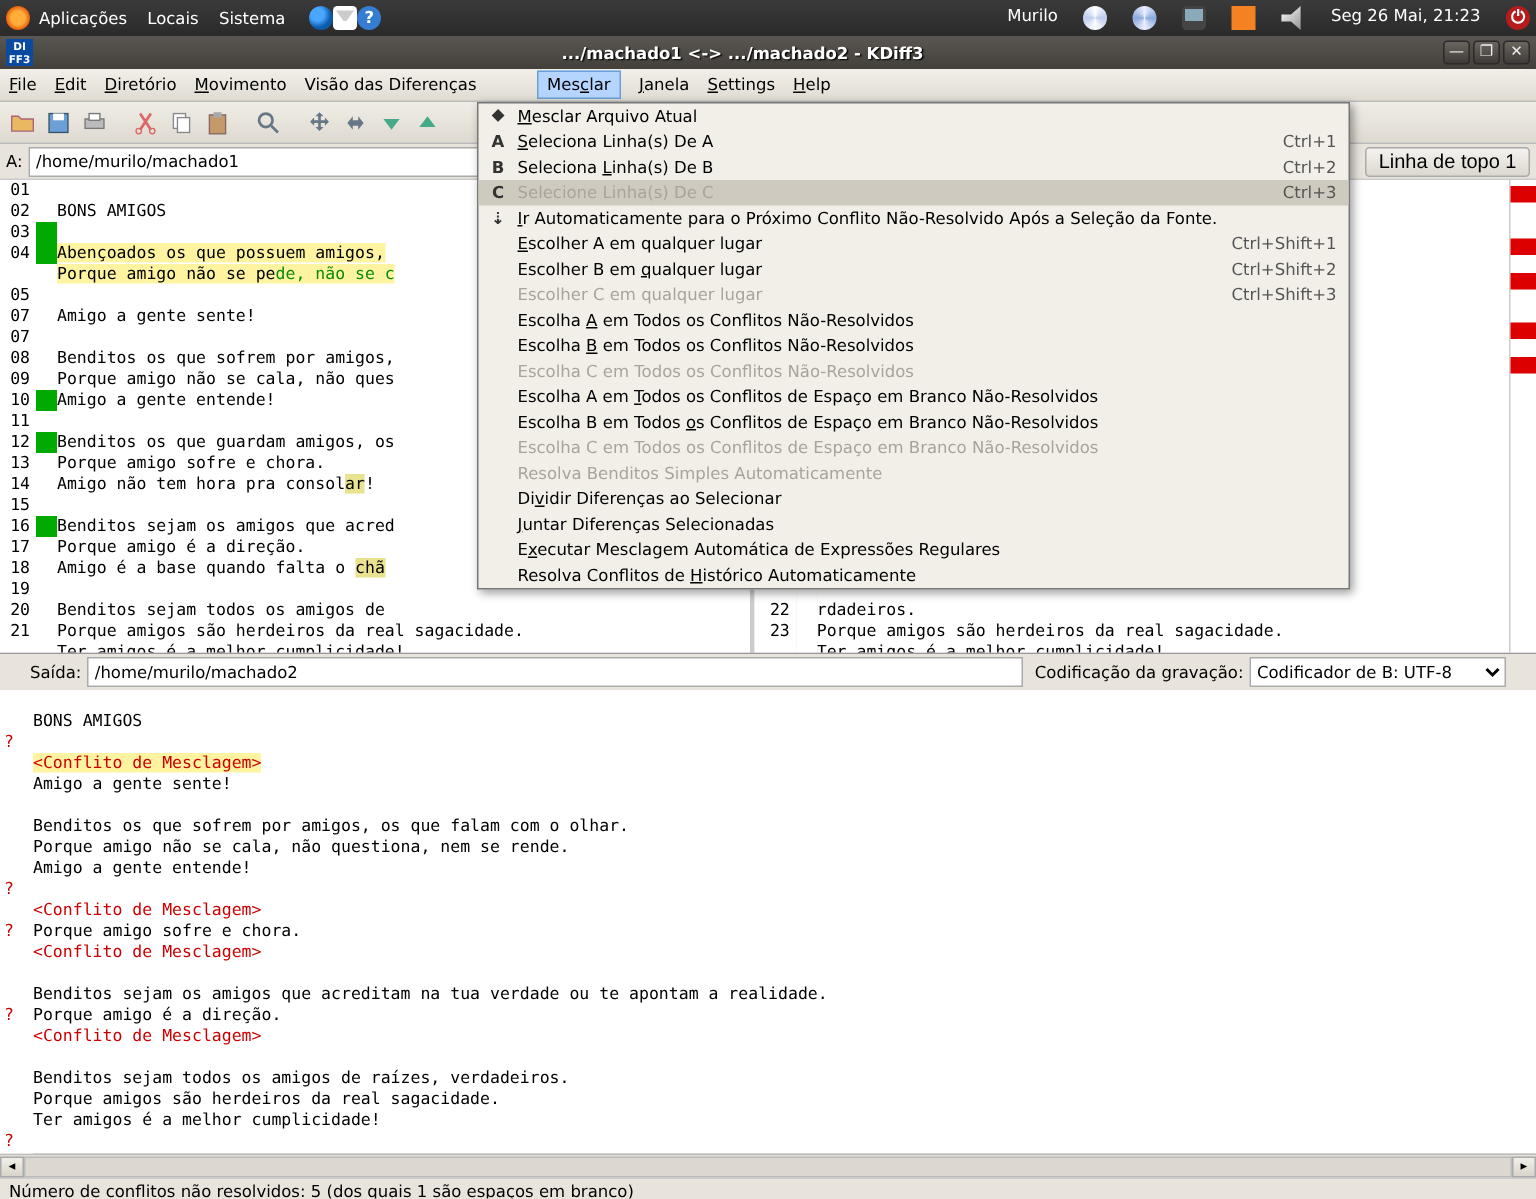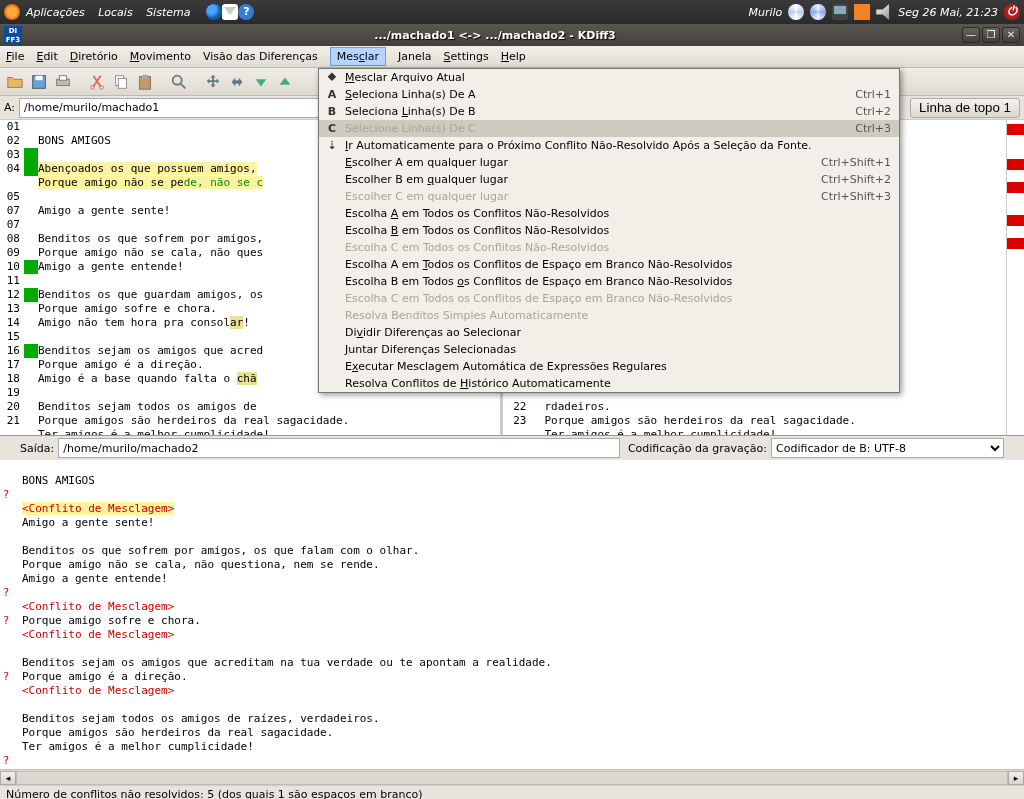--- a/index.html
+++ b/index.html
@@ -1,38 +1,38 @@
 <!DOCTYPE html>
 <html><head>
 <meta charset="utf-8">
 <style>
 * { margin: 0; padding: 0; box-sizing: border-box; }
 body { font-family: "DejaVu Sans", sans-serif; font-size: 11px; background: #e8e4dc; width: 1024px; height: 799px; overflow: hidden; }
 .top-panel { height: 24px; background: linear-gradient(#3a3a3a,#2a2a2a); color: #fff; display: flex; align-items: center; padding: 0 4px; }
 .top-panel .ubuntu { width:16px; height:16px; background: radial-gradient(circle at 50% 50%, #ffae3a 40%, #e85d0b 70%); border-radius:50%; margin-right:6px; }
-.top-panel .menu > span { margin-right: 10px; font-style: italic; }
-.top-panel .right { margin-left:auto; display:flex; align-items:center; gap:6px;font-style:italic;}
+.top-panel .menu > span { margin-right: 10px; }
+.top-panel .right { margin-left:auto; display:flex; gap:17px;}
 .top-panel .icon { width:16px; height:16px; display:inline-block; }
 .ff { background: radial-gradient(circle at 35% 35%, #4aa5ff 30%, #0a5baa 60%); border-radius:50%; }
 .mail { background:#fff; border-radius:3px; position:relative;}
 .mail:after{content:"";position:absolute;left:2px;right:2px;top:3px;border-top:7px solid #ccc;border-left:5px solid transparent;border-right:5px solid transparent;height:0;}
 .help { background:#347dd0; border-radius:50%; color:#fff; text-align:center; line-height:16px; font-weight:bold; font-size:11px;}
 .orange-sq { background:#f58220; }
 .lcd { background:#444; border-radius:3px; position:relative;}
 .lcd:after{content:"";position:absolute;left:2px;top:2px;right:2px;height:8px;background:#8ab;}
 .disc { background: conic-gradient(#fff,#bce,#fff,#bce,#fff); border-radius:50%;}
 .power { background:#b71c1c; border-radius:50%; color:#fff; text-align:center; line-height:14px; font-size:12px; font-weight:bold;}
 .titlebar { height:22px; background: linear-gradient(#5a5651,#433f3a); color:#fff; display:flex; align-items:center; padding:0 4px;}
 .titlebar .kicon { width:18px; height:18px; background:#0a4aa0; color:#fff; font-size:7px; font-weight:bold; text-align:center; line-height:9px; padding-top:1px; margin-right:6px;}
 .titlebar .title { flex:1; text-align:center; font-weight:bold; text-shadow:1px 1px 1px #000;}
 .winbtns { display:flex; gap:2px;}
 .winbtn { width:18px; height:16px; background:linear-gradient(#6a655f,#3f3b36); border:1px solid #2a2a2a; border-radius:3px; color:#eee; text-align:center; line-height:13px; font-size:10px;}
 .menubar { height:22px; background:linear-gradient(#f2efe9,#e0dcd2); border-bottom:1px solid #bbb; display:flex; align-items:center; padding:0 6px;}
 .menubar > span { margin-right: 12px; cursor:default;}
-.menubar > span.open { background:#b5d5ff; padding:2px 6px; border:1px solid #6a9fd8;}
+.menubar > span.open { background:#b5d5ff; padding:2px 6px; border:1px solid #6a9fd8;margin-left:28px;}
 .toolbar { height:28px; background:linear-gradient(#f0ede7,#dedad0); border-bottom:1px solid #bbb; display:flex; align-items:center; padding:0 4px; gap:2px;}
 .tbtn { width:22px; height:22px; display:flex; align-items:center; justify-content:center; border:1px solid transparent;}
 .tbtn svg { width:18px; height:18px; }
 .pathrow { height:24px; display:flex; align-items:center; padding:0 4px; background:#e8e4dc; border-bottom:1px solid #ccc;}
 .pathrow label { margin-right:4px;}
 .pathrow input { flex:1; height:20px; border:1px solid #aaa; padding:0 4px; background:#fff; font: inherit;}
 .btn3d { height:20px; padding:0 8px; margin-left:16px; background:linear-gradient(#f5f3ef,#dcd8ce); border:1px solid #aaa; border-radius:3px;}
 .panes { display:flex; height:316px; border-bottom:1px solid #999;}
 .lnums { width:24px; background:#fff; color:#000; font:11px/14px "DejaVu Sans Mono",monospace; text-align:right; padding-right:2px;}
 .gutter { width:14px; background:#fff;}
@@ -48,21 +48,21 @@
 .dropdown .item { height:17px; display:flex; align-items:center; padding:0 8px 0 4px;}
 .dropdown .item .ico { width:18px; text-align:center; font-weight:bold; color:#333;}
 .dropdown .item .lbl { flex:1; padding-left:4px;}
 .dropdown .item .sc { color:#555;}
 .dropdown .item.disabled { color:#a8a49c;}
 .dropdown .item.sel { background:#cecabf;}
 .saida-row { height:24px; display:flex; align-items:center; padding:0 20px; background:#e8e4dc;}
 .saida-row label { margin-right:4px;}
 .saida-row input.path { flex:1; height:20px; border:1px solid #aaa; padding:0 4px; background:#fff; font:inherit;}
 .saida-row .enc-lbl { margin:0 4px 0 8px;}
-.saida-row select { width:233px; height:20px; border:1px solid #aaa; background:#fff; font:inherit;}
+.saida-row select { width:171px; height:20px; border:1px solid #aaa; background:#fff; font:inherit;}
 .output { height:309px; display:flex; background:#fff;}
 .out-gut { width:14px; background:#fff; font:11px/14px "DejaVu Sans Mono",monospace; color:#c00; text-align:center;}
 .out-code { flex:1; font:11px/14px "DejaVu Sans Mono",monospace; white-space:pre; overflow:hidden;}
 .conflict { color:#c00;}
 .conflict.hl { background:#fdf3a0;}
 .hscroll { height:16px; background:#e4e0d7; border-top:1px solid #bbb; display:flex; align-items:center;}
 .hscroll .arr { width:16px; height:14px; background:linear-gradient(#f2efe9,#d8d4ca); border:1px solid #aaa; text-align:center; line-height:12px; font-size:9px;}
 .hscroll .track { flex:1; height:14px; background:#dcd8cf; border:1px solid #bbb;}
 .statusbar { height:18px; background:#e8e4dc; border-top:1px solid #ccc; padding:2px 6px; font-size:11px;}
 .u { text-decoration:underline;}

